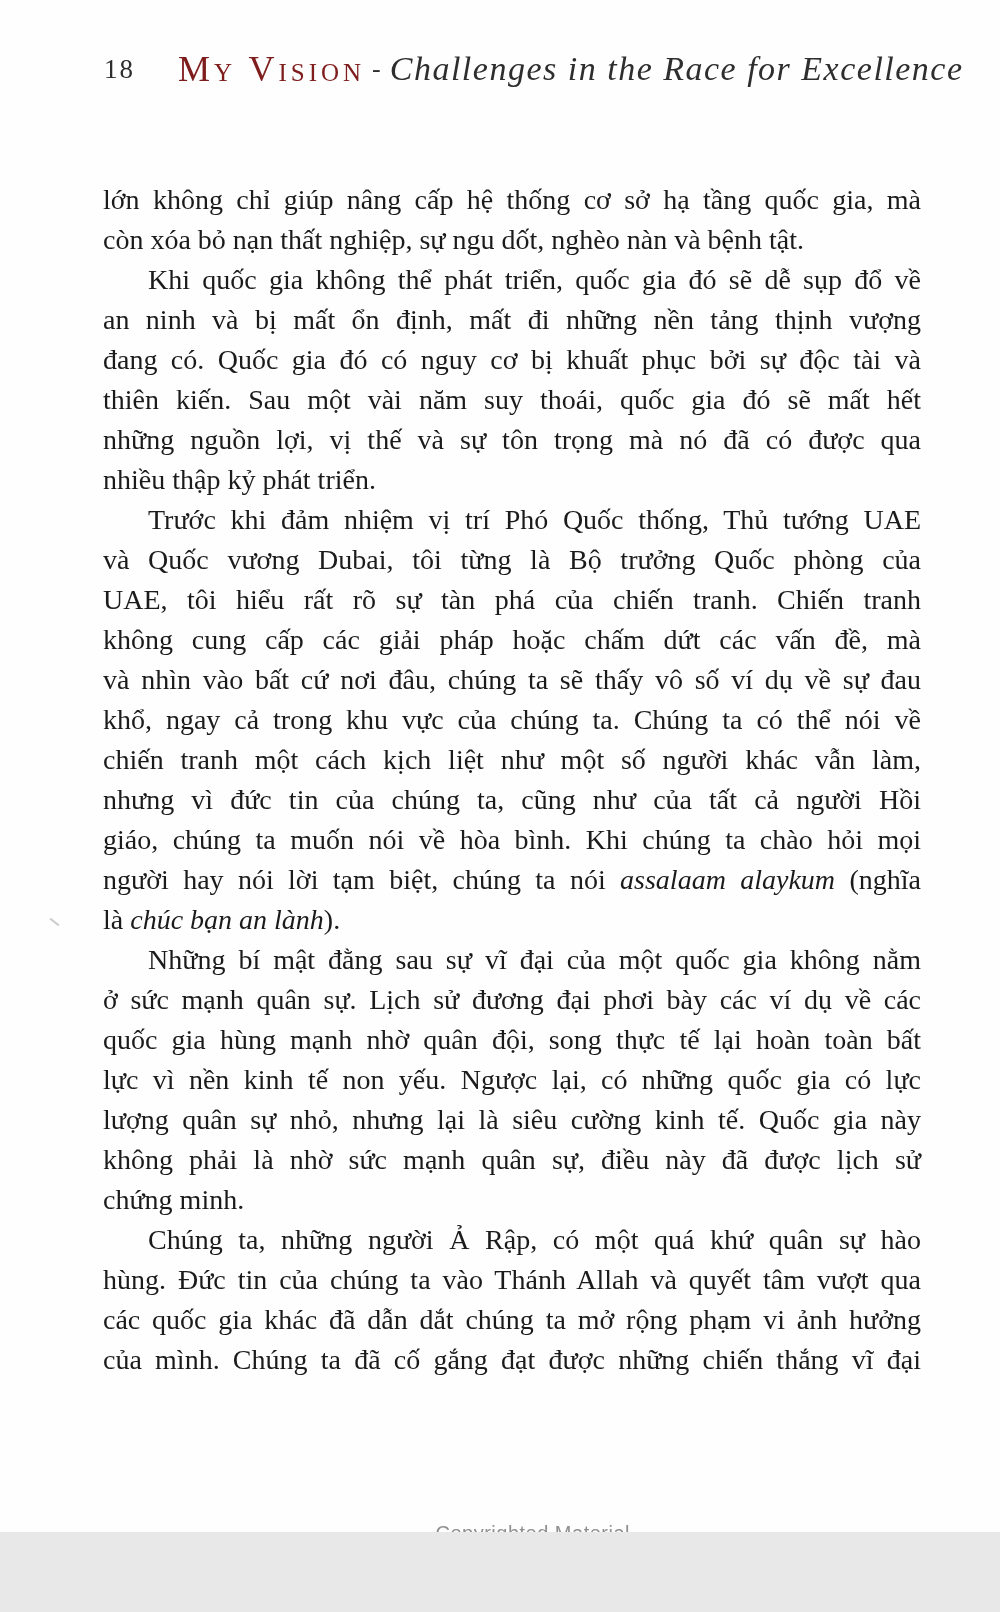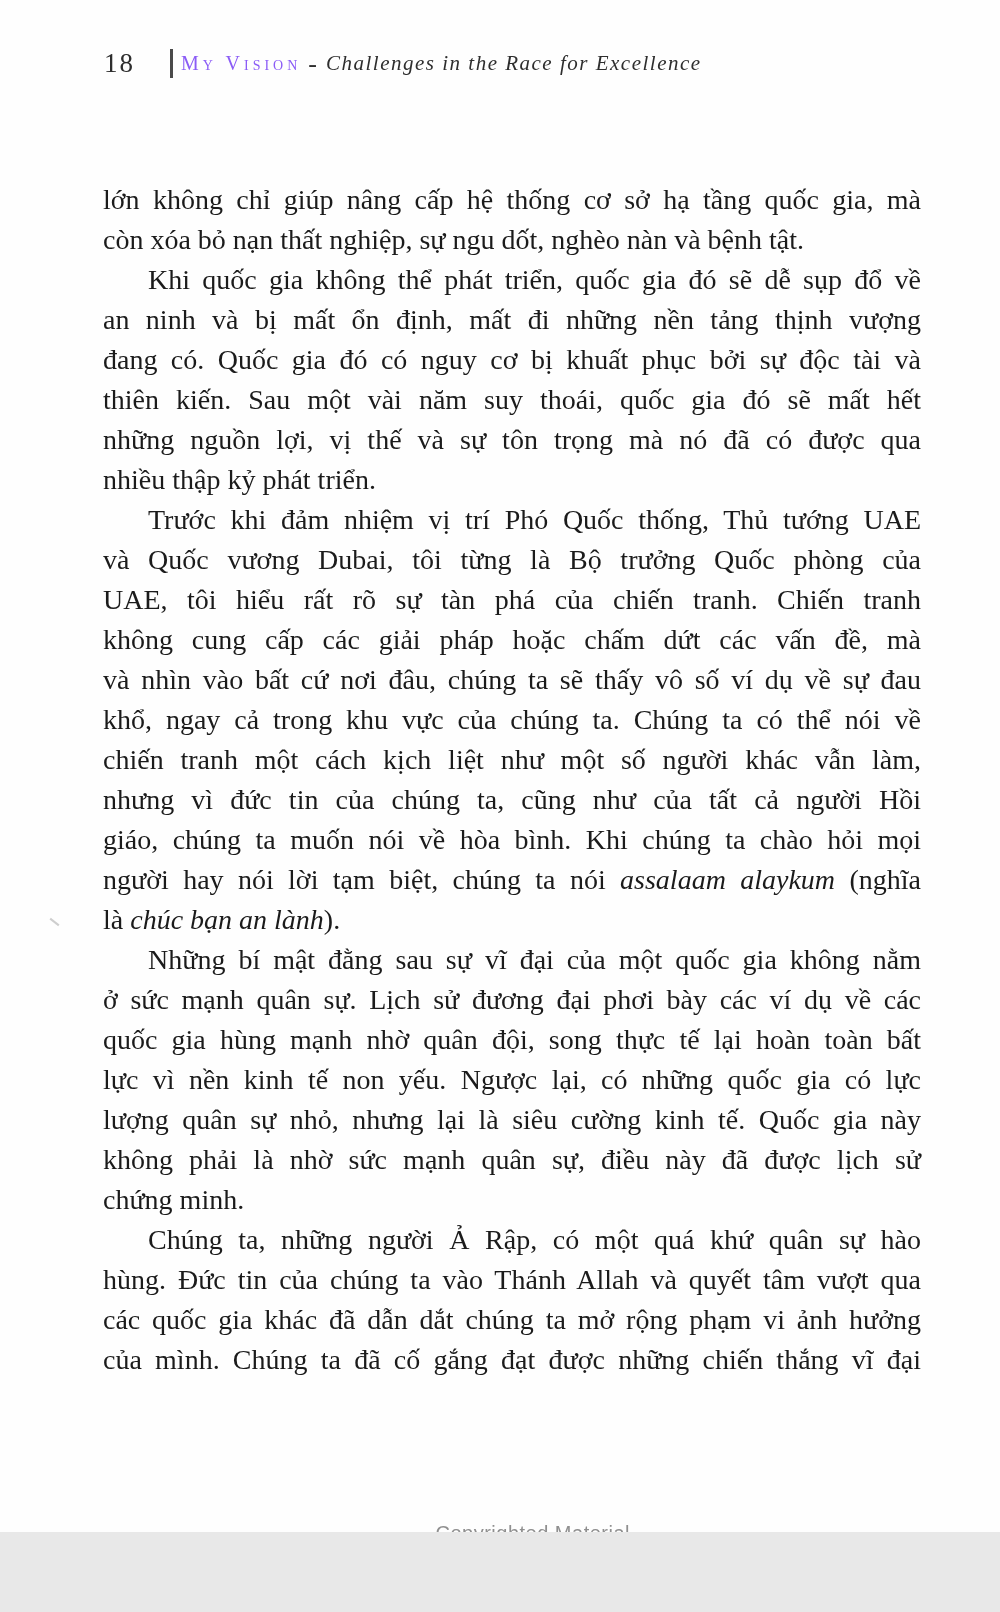--- a/index.html
+++ b/index.html
@@ -22,28 +22,28 @@
   }
   .page-number { font-size:27px; letter-spacing:2px; }
   .separator-bar {
     display:inline-block;
     width:3px; height:29px;
     background:#4a4a4a;
     margin-left:35px; margin-right:8px;
   }
   .book-title {
     font-variant:small-caps;
-    font-size:20px;
+    font-size:36px;
     letter-spacing:4px;
-    color:#8b5cf6;
+    color:#7f1d1d;
   }
   .title-dash { font-size:26px; margin:0 9px 0 7px; color:#2e2e2e; }
   .chapter-title {
     font-style:italic;
-    font-size:21px;
+    font-size:34px;
     letter-spacing:1.5px;
     color:#2e2e2e;
   }
 
   
   .body-text {
     position:absolute; top:180px; left:103px; width:818px;
     font-size:28px; line-height:40px;
   }
   .paragraph + .paragraph { }

